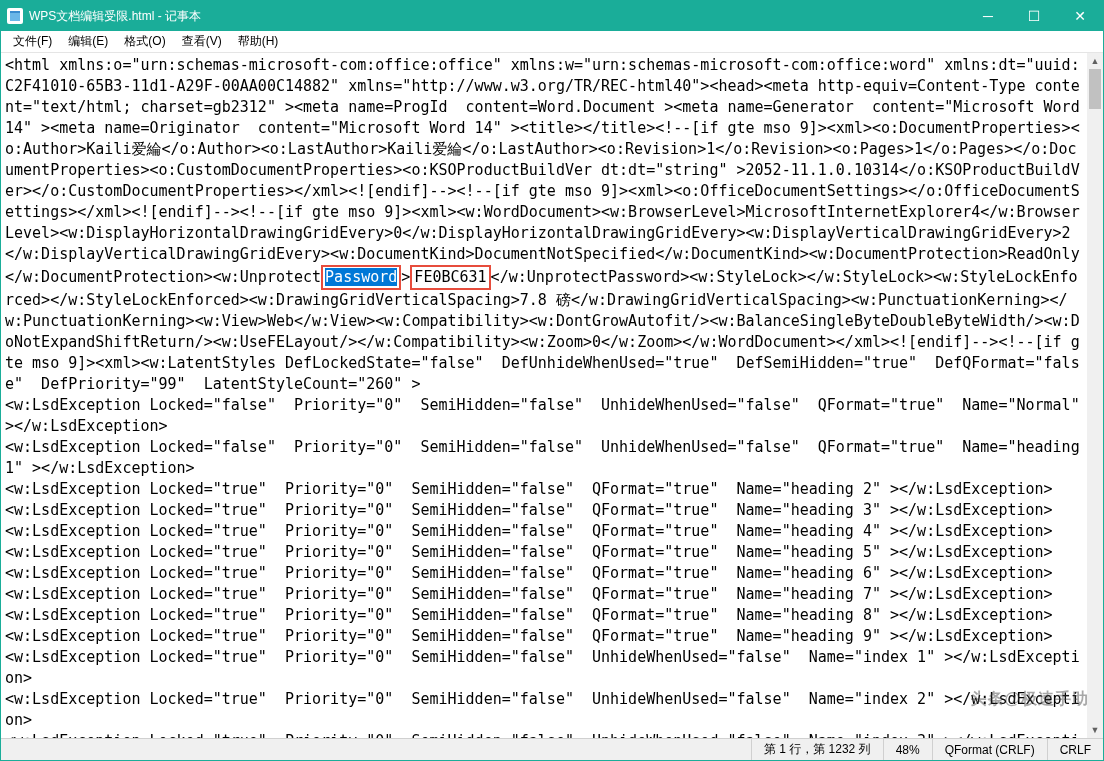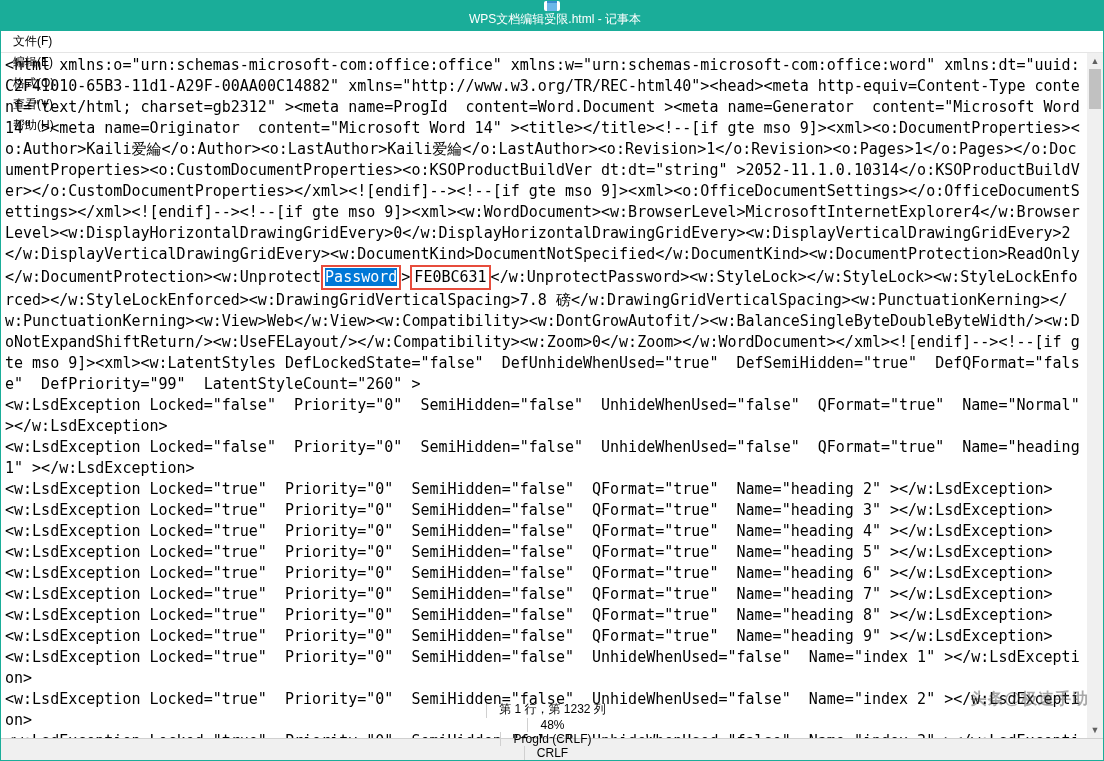--- a/index.html
+++ b/index.html
@@ -1,15 +1,15 @@
 <!DOCTYPE html>
 <html><head>
 <meta charset="utf-8">
 <style>
-* { margin: 0; padding: 0; box-sizing: border-box; flex-direction: column; }
+* { margin: 0; padding: 0; box-sizing: border-box; }
 body { font-family: "Microsoft YaHei", "SimSun", sans-serif; font-size: 12px; background: #fff; overflow: hidden; }
 .window { width: 1104px; height: 761px; display: flex; flex-direction: column; border: 1px solid #1aad99; }
 .titlebar { background: #1aad99; height: 30px; display: flex; align-items: center; color: #fff; padding: 0 0 0 6px; }
 .titlebar .app-icon { width: 16px; height: 16px; margin-right: 6px; background: #fff; border-radius: 2px; display: flex; align-items: center; justify-content: center; }
 .titlebar .app-icon::before { content: ""; display: block; width: 10px; height: 8px; background: linear-gradient(#6bb7e8, #6bb7e8); border-top: 2px solid #3a8ccf; }
 .titlebar .title { flex: 1; font-size: 12px; }
 .winbtns { display: flex; height: 100%; }
 .winbtn { width: 46px; display: flex; align-items: center; justify-content: center; font-size: 14px; color: #fff; }
 .menubar { background: #fff; height: 22px; display: flex; align-items: flex-start; padding: 0 4px; font-size: 12px; border-bottom: 1px solid #e5e5e5; }
 .menuitem { padding: 2px 8px; }
@@ -71,16 +71,16 @@
       <div class="thumb"></div>
       <div class="arrow down">▼</div>
     </div>
     <div class="watermark">头条@极速手助</div>
   </div>
 
   <div class="statusbar">
     <div class="spacer"></div>
     <div class="cell">第 1 行，第 1232 列</div>
     <div class="cell">48%</div>
-    <div class="cell">ProgId (CRLF)</div>
+    <div class="cell">QFormat (CRLF)</div>
     <div class="cell">CRLF</div>
   </div>
 </div>
 
 </body></html>

